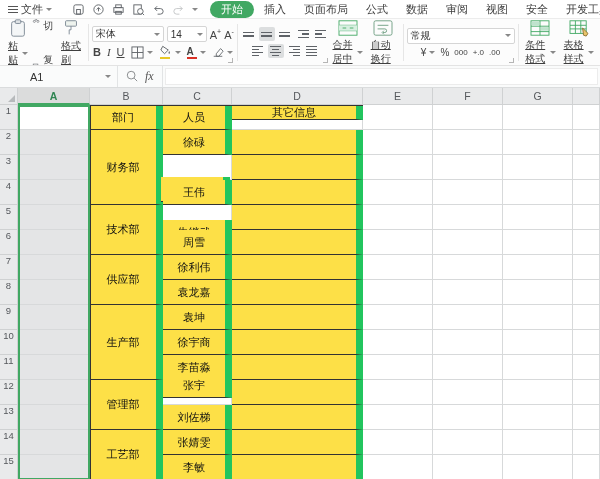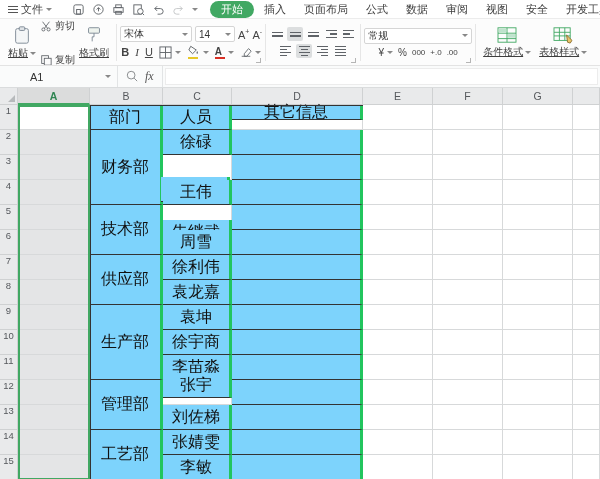--- a/index.html
+++ b/index.html
@@ -72,22 +72,22 @@
           border-right:1px solid #cfd1d2; border-bottom:1px solid #cfd1d2; }
   .colh.sel { background:#dbdcdc; color:#2f8552; border-bottom:2px solid #41a863; font-weight:bold; }
   .corner-cell { position:absolute; left:0; top:0; width:18px; height:17px; background:#e9eaeb;
                  border-right:1px solid #cfd1d2; border-bottom:1px solid #cfd1d2; }
   .corner-cell::after { content:""; position:absolute; right:2px; bottom:2px;
         border-left:7px solid transparent; border-bottom:7px solid #b7babc; }
   .rowh { left:0; width:18px; background:#e9eaeb; color:#55585c; text-align:center;
           border-right:1px solid #cfd1d2; border-bottom:1px solid #cfd1d2; font-size:9.5px; }
   .cell { border-right:1px solid #d7d9da; border-bottom:1px solid #d7d9da; background:#fff; }
   .cell.selfill { background:#e4e5e6; }
-  .tcell { position:absolute; background:#7dd3fc; border-right:3px solid #22c55e; border-bottom:1px solid #333;
-           display:flex; align-items:center; justify-content:center; font-size:16px; color:#111;
+  .tcell { position:absolute; background:#fde047; border-right:7px solid #22c55e; border-bottom:1px solid #333;
+           display:flex; align-items:center; justify-content:center; font-size:11px; color:#111;
            font-family:"Liberation Serif", serif; }
   .toutline { position:absolute; border-left:1px solid #333; border-top:1px solid #333; pointer-events:none; }
   .selbox { position:absolute; border:2px solid #41a863; pointer-events:none; }
 </style>
 </head>
 <body>
 
 <div class="app">
 
   <div class="menubar">
@@ -290,20 +290,44 @@
           <span class="albtn" style="align-items: center;">
             <i style="width: 11px;"></i>
             <i style="width: 11px;"></i>
             <i style="width: 11px;"></i>
             <i style="width: 11px;"></i>
           </span>
         </div>
       <div class="corner-launcher"></div>
     </div>
 
+    <div class="grp">
+      <div class="bigbtn">
+        <svg width="22" height="18" viewBox="0 0 24 20">
+            <rect x="2" y="2" width="20" height="16" fill="none" stroke="#41a863"></rect>
+            <path d="M2 7h20M2 13h20" stroke="#41a863"></path>
+            <rect x="2" y="7" width="20" height="6" fill="#d8efe1"></rect>
+            <path d="M6 10h4m4 0h4" stroke="#41a863"></path>
+          </svg>
+        <span class="lbl">
+            <span>合并居中</span>
+            <span class="caret-sm"></span>
+          </span>
+      </div>
+      <div class="bigbtn">
+        <svg width="22" height="18" viewBox="0 0 24 20">
+            <rect x="2" y="2" width="20" height="16" rx="2" fill="none" stroke="#6b9c7f"></rect>
+            <path d="M6 7h12M6 11h8a2 2 0 0 1 0 4h-2" fill="none" stroke="#6b9c7f"></path>
+            <path d="M13 13l-2 2 2 2" fill="none" stroke="#6b9c7f"></path>
+          </svg>
+        <span class="lbl">
+            <span>自动换行</span>
+          </span>
+      </div>
+    </div>
     <div class="vsep"></div>
 
     <div class="grp fontgrp">
       <div class="fontrow">
         <div class="combo numfmt">
           <span>常规</span>
             <span class="caret-sm"></span>
         </div>
       </div>
       <div class="fontrow numicons">

